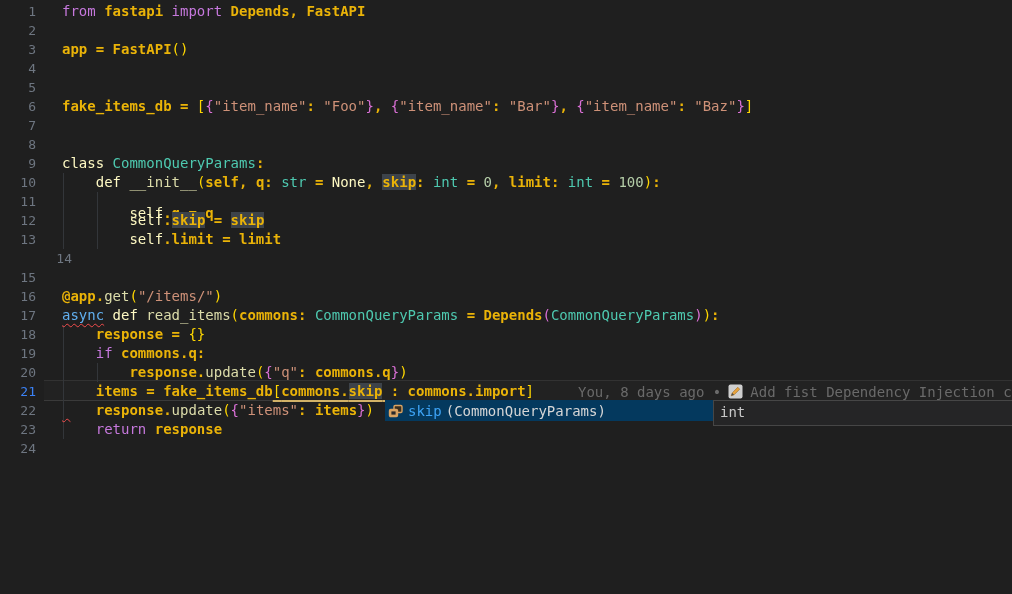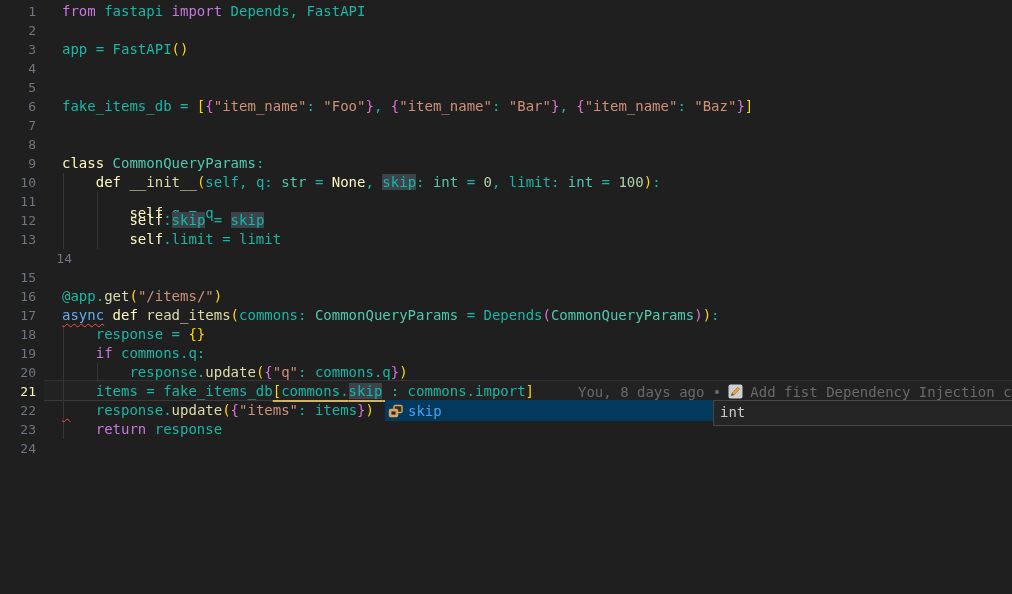--- a/index.html
+++ b/index.html
@@ -8,29 +8,29 @@
     background:#1f1f1f;
     font-family:"DejaVu Sans Mono","Liberation Mono",monospace;
   }
   .editor{position:absolute;left:0;top:0;width:1012px;height:594px;background:#1f1f1f;}
 
   
   .ln{
     position:absolute;left:0;width:36px;height:19px;line-height:19px;
     text-align:right;color:#6e7681;font-size:13px;user-select:none;
   }
-  .ln.active{color:#fef9c3;}
+  .ln.active{color:#3b82f6;}
 
   
   .cl{
     position:absolute;left:62px;height:19px;line-height:19px;
     font-size:14px;white-space:pre;z-index:2;
   }
   .tok{display:inline;}
-  .pl{color:#14b8a6;}
+  .pl{color:#eab308;font-weight:bold;}
   .kw{color:#C678DD;}          
   .kb{color:#fef9c3;}          
   .ty{color:#4EC9B0;}          
   .fn{color:#DCDCAA;}          
   .st{color:#CE9178;}          
   .nu{color:#B5CEA8;}          
   .b1{color:#FFD700;}          
   .b2{color:#DA70D6;}          
   .hl{background:#3d434a;}     
   .ulw{text-decoration:underline;text-decoration-color:#D2B267;
@@ -144,18 +144,19 @@
     <span>Add fist Dependency Injection co</span>
   </div>
 
   <div class="suggest-row">
     <svg width="16" height="16" viewBox="0 0 16 16">
       <rect x="6" y="2.5" width="8" height="7" rx="1.2" fill="#3a2f1e" stroke="#D9A362" stroke-width="1.4"></rect>
       <rect x="1.5" y="6.5" width="8" height="7" rx="1.2" fill="#D9A362" stroke="#D9A362" stroke-width="1.4"></rect>
       <rect x="3.4" y="8.4" width="4.2" height="3.2" fill="#2a2a2a"></rect>
     </svg>
     <span class="sg-label">skip</span>
+    <span class="sg-detail">(CommonQueryParams)</span>
   </div>
   <div class="suggest-detail">
     <span>int</span>
   </div>
 
 </div>
 
 </body></html>

